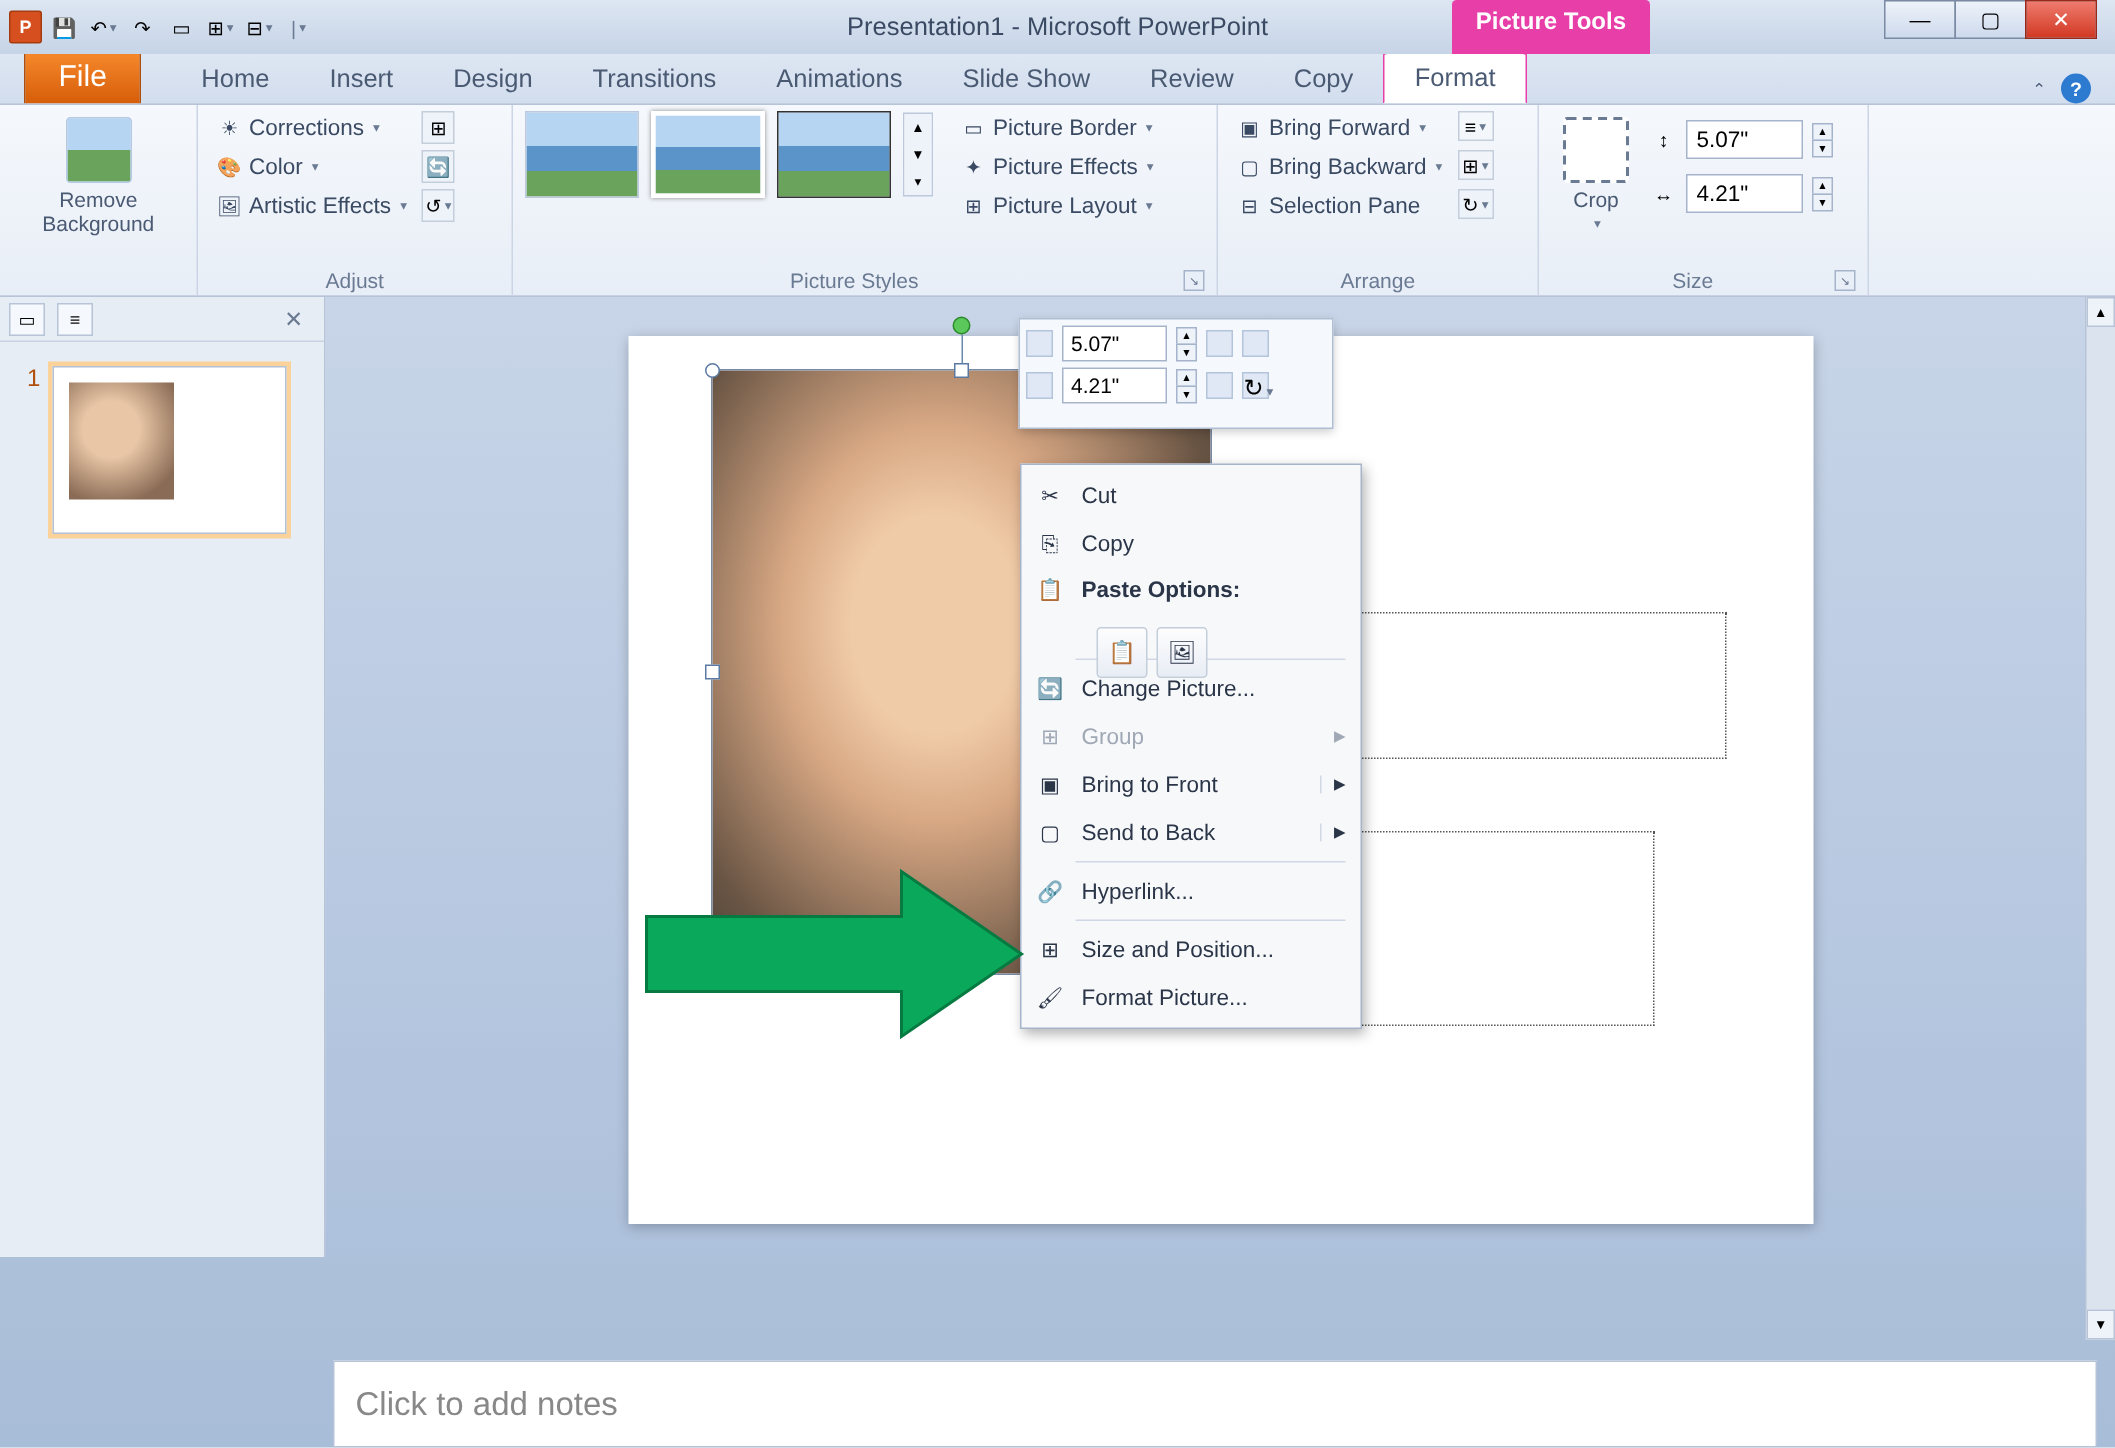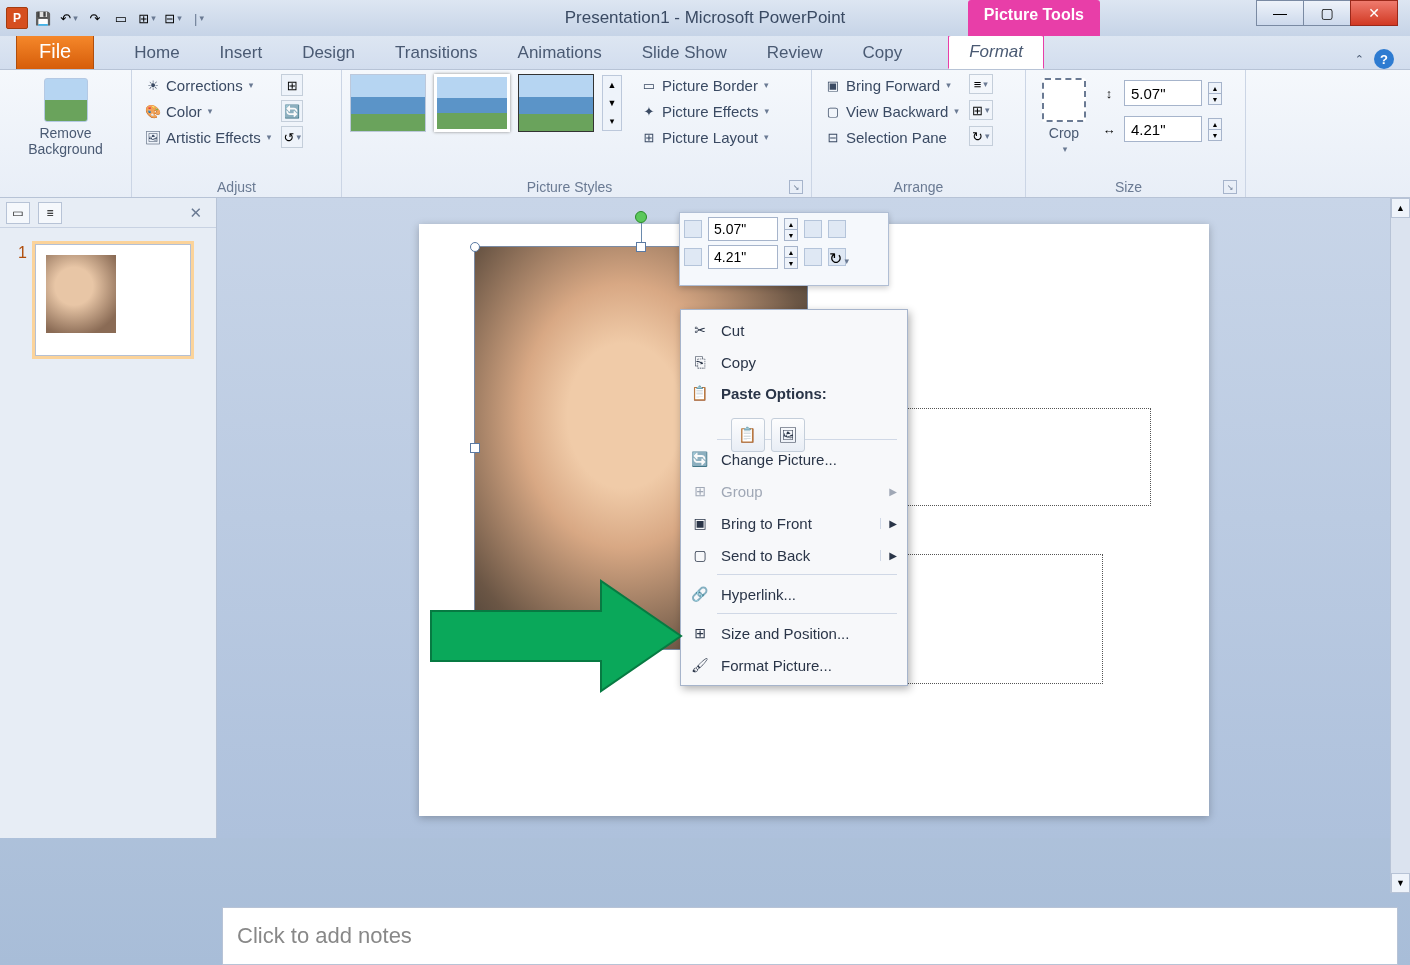--- a/index.html
+++ b/index.html
@@ -117,21 +117,21 @@
 <div class="ribbon-tabs">
   <div class="file-tab">File</div>
   <div class="tab">Home</div>
   <div class="tab">Insert</div>
   <div class="tab">Design</div>
   <div class="tab">Transitions</div>
   <div class="tab">Animations</div>
   <div class="tab">Slide Show</div>
   <div class="tab">Review</div>
   <div class="tab">Copy</div>
-  <div class="tab format" style="margin-left:26px;font-style:italic;">Format</div>
+  <div class="tab format" style="">Format</div>
   <div class="tabs-right">
     <span class="mini-chev">⌃</span>
     <div class="help-circle">?</div>
   </div>
 </div>
 
 <div class="ribbon">
 
   <div class="rgroup" style="width:132px;">
     <div class="rgroup-content" style="justify-content:center;">
@@ -210,21 +210,21 @@
   <div class="rgroup" style="width:214px;">
     <div class="rgroup-content">
       <div class="vstack">
         <div class="small-row">
             <span class="small-icon">▣</span>
             <span>Bring Forward</span>
             <span class="dd">▾</span>
           </div>
         <div class="small-row">
             <span class="small-icon">▢</span>
-            <span>View Backward</span>
+            <span>Bring Backward</span>
             <span class="dd">▾</span>
           </div>
         <div class="small-row">
             <span class="small-icon">⊟</span>
             <span>Selection Pane</span>
           </div>
       </div>
       <div class="vstack" style="gap:6px;">
         <div class="small-icon" style="width:24px;height:20px;border:1px solid #c4ceda;">≡<span class="dd">▾</span></div>
         <div class="small-icon" style="width:24px;height:20px;border:1px solid #c4ceda;">⊞<span class="dd">▾</span></div>

